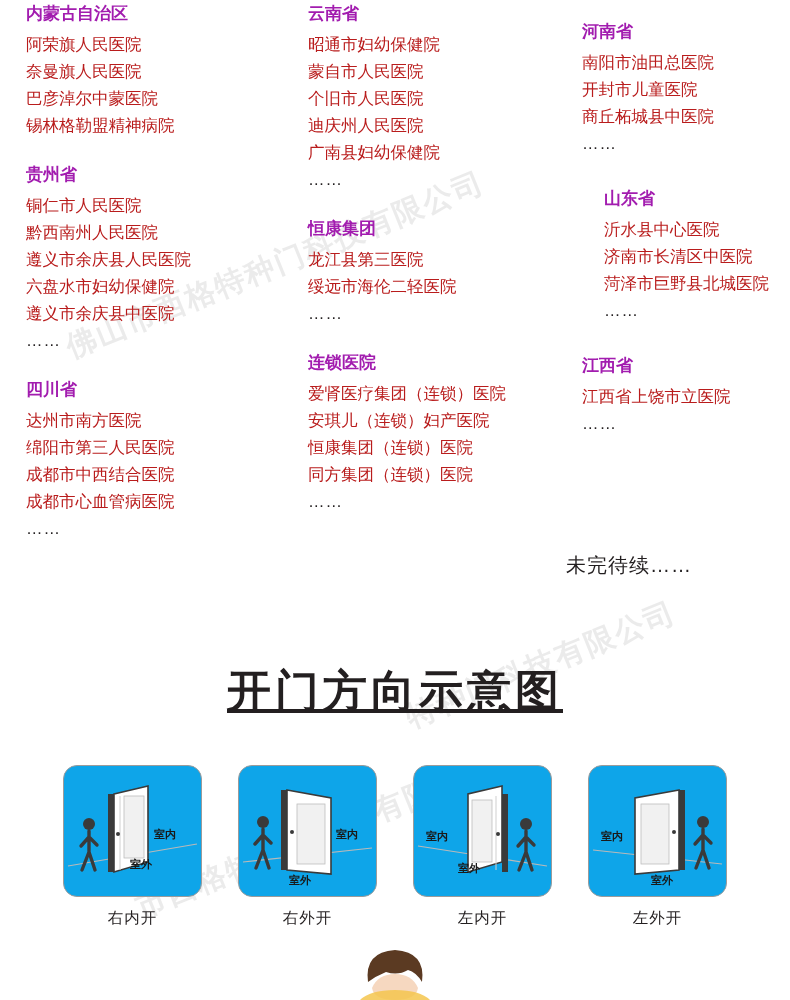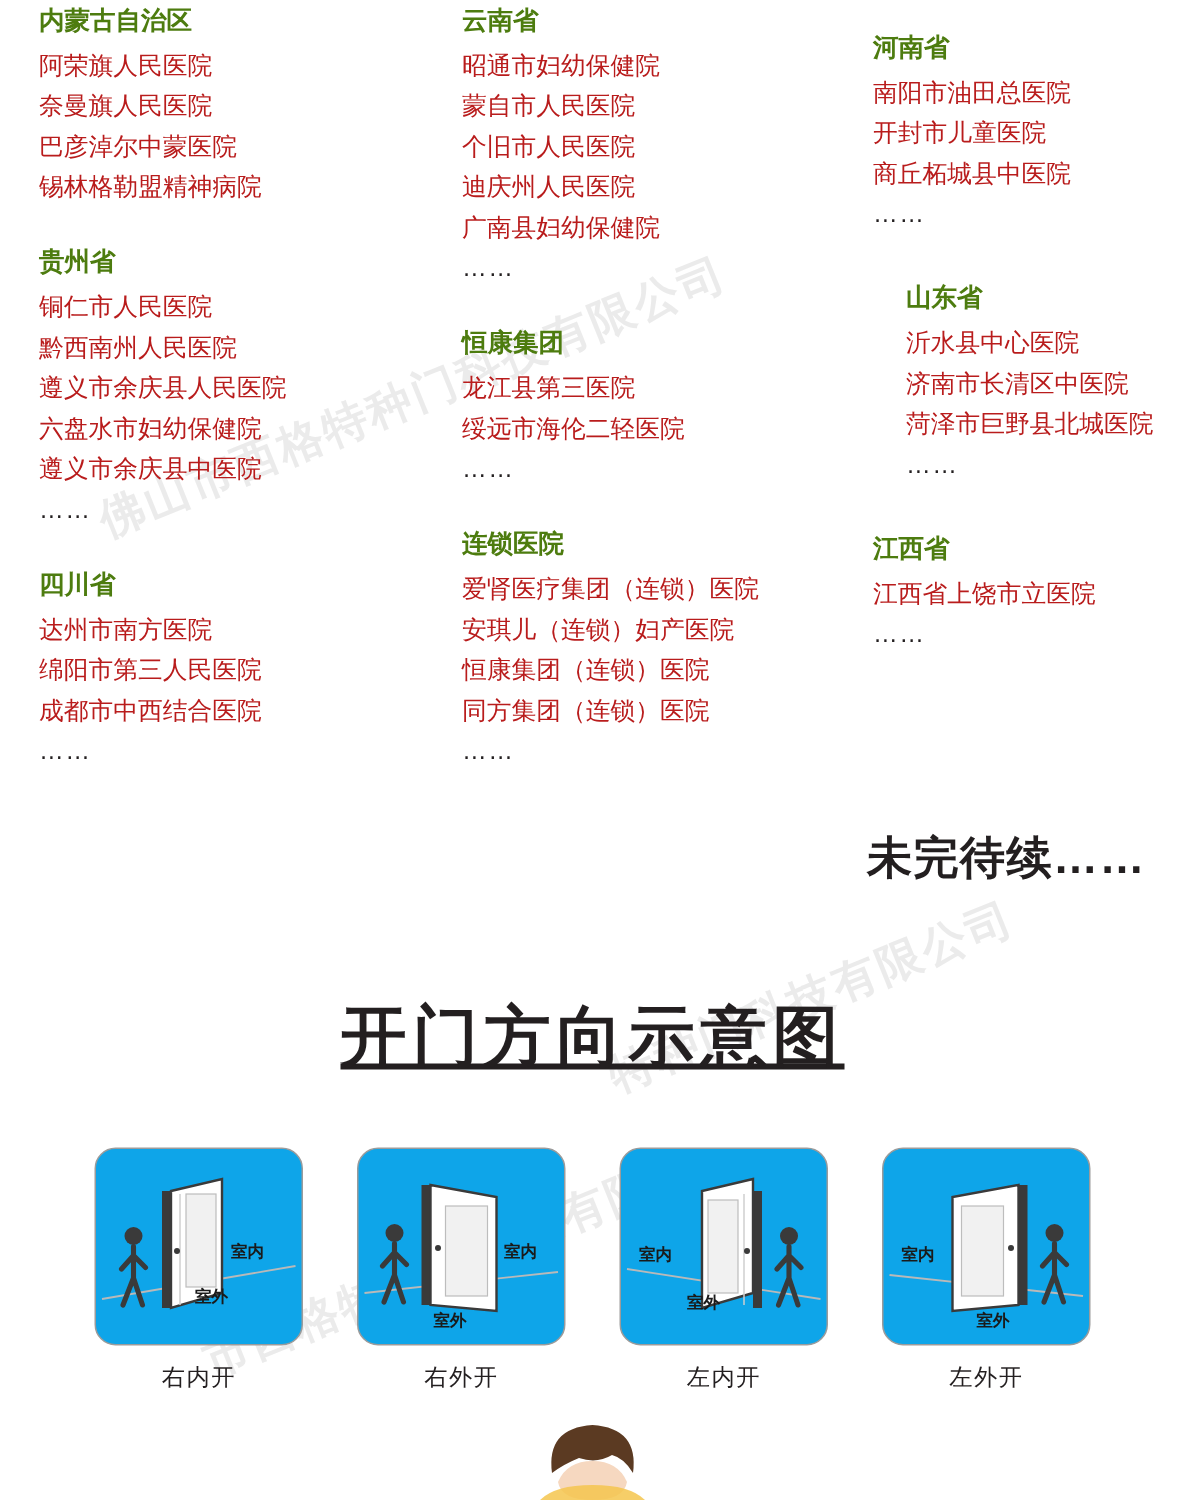--- a/index.html
+++ b/index.html
@@ -45,45 +45,45 @@
   .col {
     position: absolute;
     top: 0;
   }
   .col-1 { left: 26px;  width: 250px; }
   .col-2 { left: 308px; width: 250px; }
   .col-3 { left: 582px; width: 205px; }
 
   .group { margin-bottom: 22px; }
   .group-title {
-    color: #4d7c0f;
+    color: #a21caf;
     font-size: 17px;
     font-weight: bold;
     line-height: 28px;
     margin-bottom: 3px;
   }
   .entry {
     font-size: 16.5px;
     line-height: 27px;
     color: #b91c1c;
     white-space: nowrap;
   }
   .ellipsis {
     font-size: 16.5px;
     line-height: 27px;
     letter-spacing: 1px;
     color: #231f20;
   }
 
   .more-note {
     position: absolute;
-    left: 578px;
+    left: 566px;
     top: 552px;
-    font-size: 30px;
-    font-weight: bold;
+    font-size: 20px;
+    font-weight: normal;
     color: #231f20;
     letter-spacing: 1px;
   }
 
   
   .diagram-title {
     position: absolute;
     top: 662px;
     left: 0;
     width: 790px;
@@ -161,20 +161,21 @@
       <div class="entry">遵义市余庆县人民医院</div>
       <div class="entry">六盘水市妇幼保健院</div>
       <div class="entry">遵义市余庆县中医院</div>
       <div class="ellipsis">……</div>
     </div>
     <div class="group">
       <div class="group-title">四川省</div>
       <div class="entry">达州市南方医院</div>
       <div class="entry">绵阳市第三人民医院</div>
       <div class="entry">成都市中西结合医院</div>
+      <div class="entry">成都市心血管病医院</div>
       <div class="ellipsis">……</div>
     </div>
   </div>
 
   <div class="col col-2">
     <div class="group">
       <div class="group-title">云南省</div>
       <div class="entry">昭通市妇幼保健院</div>
       <div class="entry">蒙自市人民医院</div>
       <div class="entry">个旧市人民医院</div>

